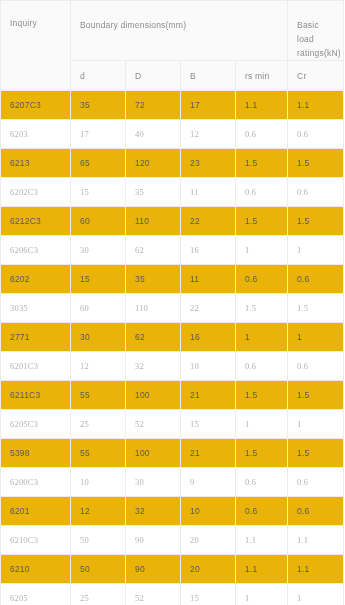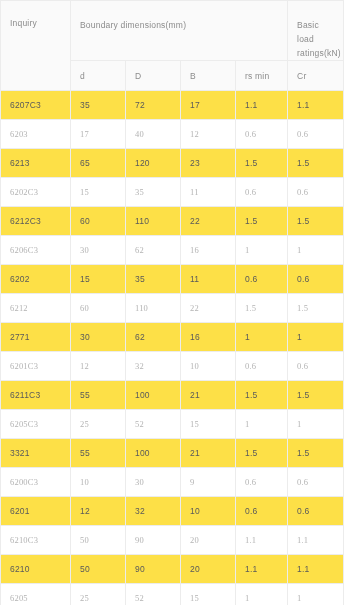--- a/index.html
+++ b/index.html
@@ -60,21 +60,21 @@
     vertical-align: middle;
   }
 
   
   .spec-table tbody td {
     height: 29px;
     font-size: 8.5px;
     letter-spacing: 0.2px;
   }
   tbody tr.row-dark td {
-    background: #fde047;
+    background: #eab308;
     color: #5a5a5a;
     margin-top: 33px;
   }
   tbody tr.row-light td {
     background: #ffffff;
     color: #b3b3b3;
     font-family: Liberation Serif, serif;
   }
 
   
@@ -162,21 +162,21 @@
       </tr>
       <tr class="row-dark">
         <td>6202</td>
         <td>15</td>
         <td>35</td>
         <td>11</td>
         <td>0.6</td>
         <td>0.6</td>
       </tr>
       <tr class="row-light">
-        <td>6212</td>
+        <td>3035</td>
         <td>60</td>
         <td>110</td>
         <td>22</td>
         <td>1.5</td>
         <td>1.5</td>
       </tr>
       <tr class="row-dark">
         <td>2771</td>
         <td>30</td>
         <td>62</td>
@@ -202,21 +202,21 @@
       </tr>
       <tr class="row-light">
         <td>6205C3</td>
         <td>25</td>
         <td>52</td>
         <td>15</td>
         <td>1</td>
         <td>1</td>
       </tr>
       <tr class="row-dark">
-        <td>3321</td>
+        <td>5398</td>
         <td>55</td>
         <td>100</td>
         <td>21</td>
         <td>1.5</td>
         <td>1.5</td>
       </tr>
       <tr class="row-light">
         <td>6200C3</td>
         <td>10</td>
         <td>30</td>

